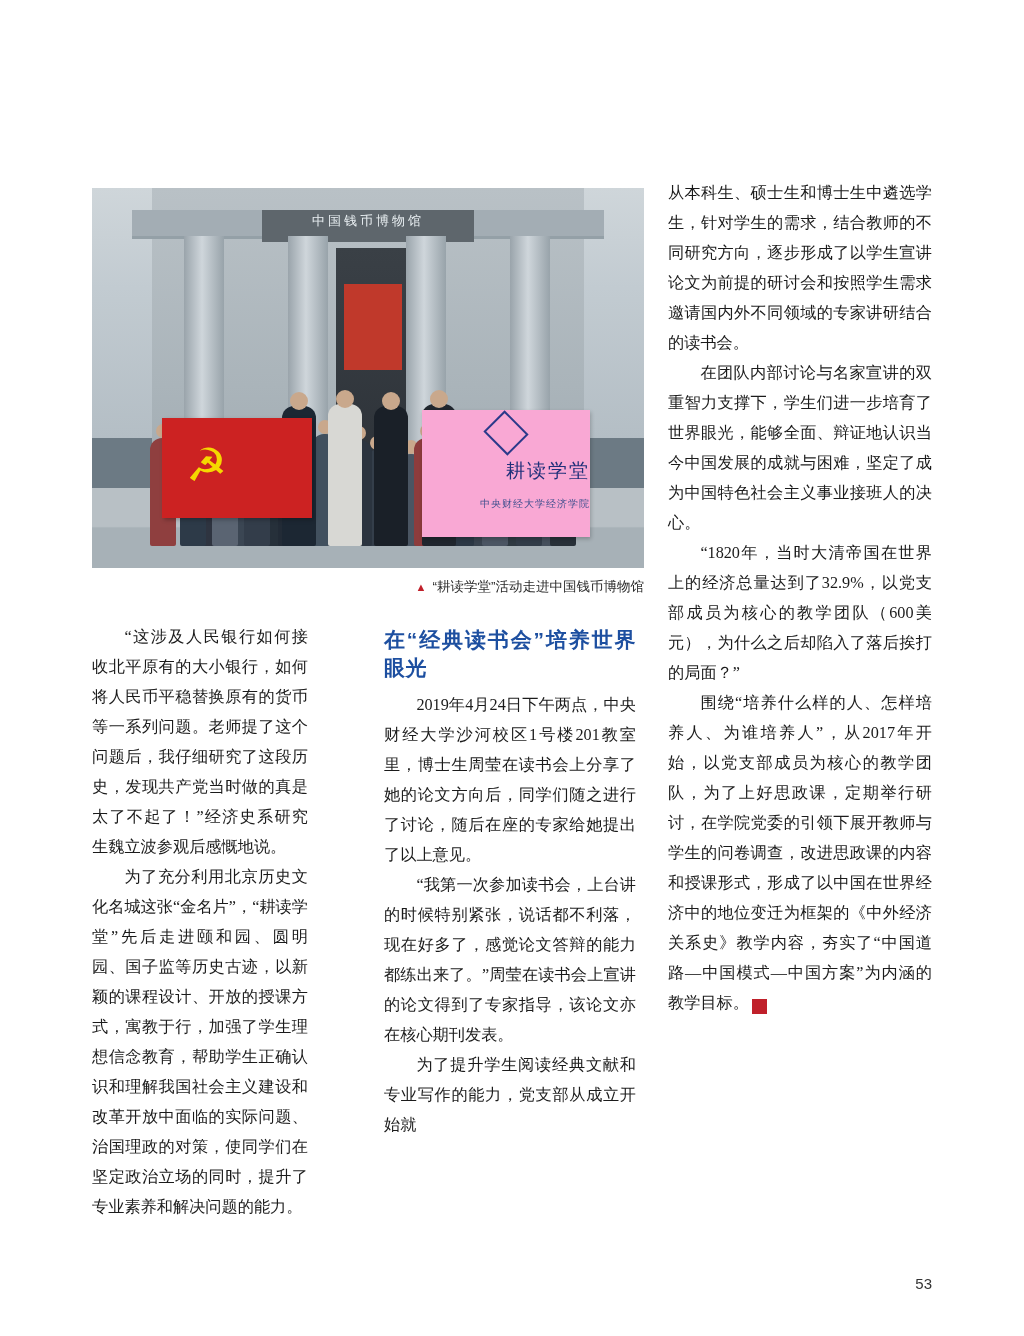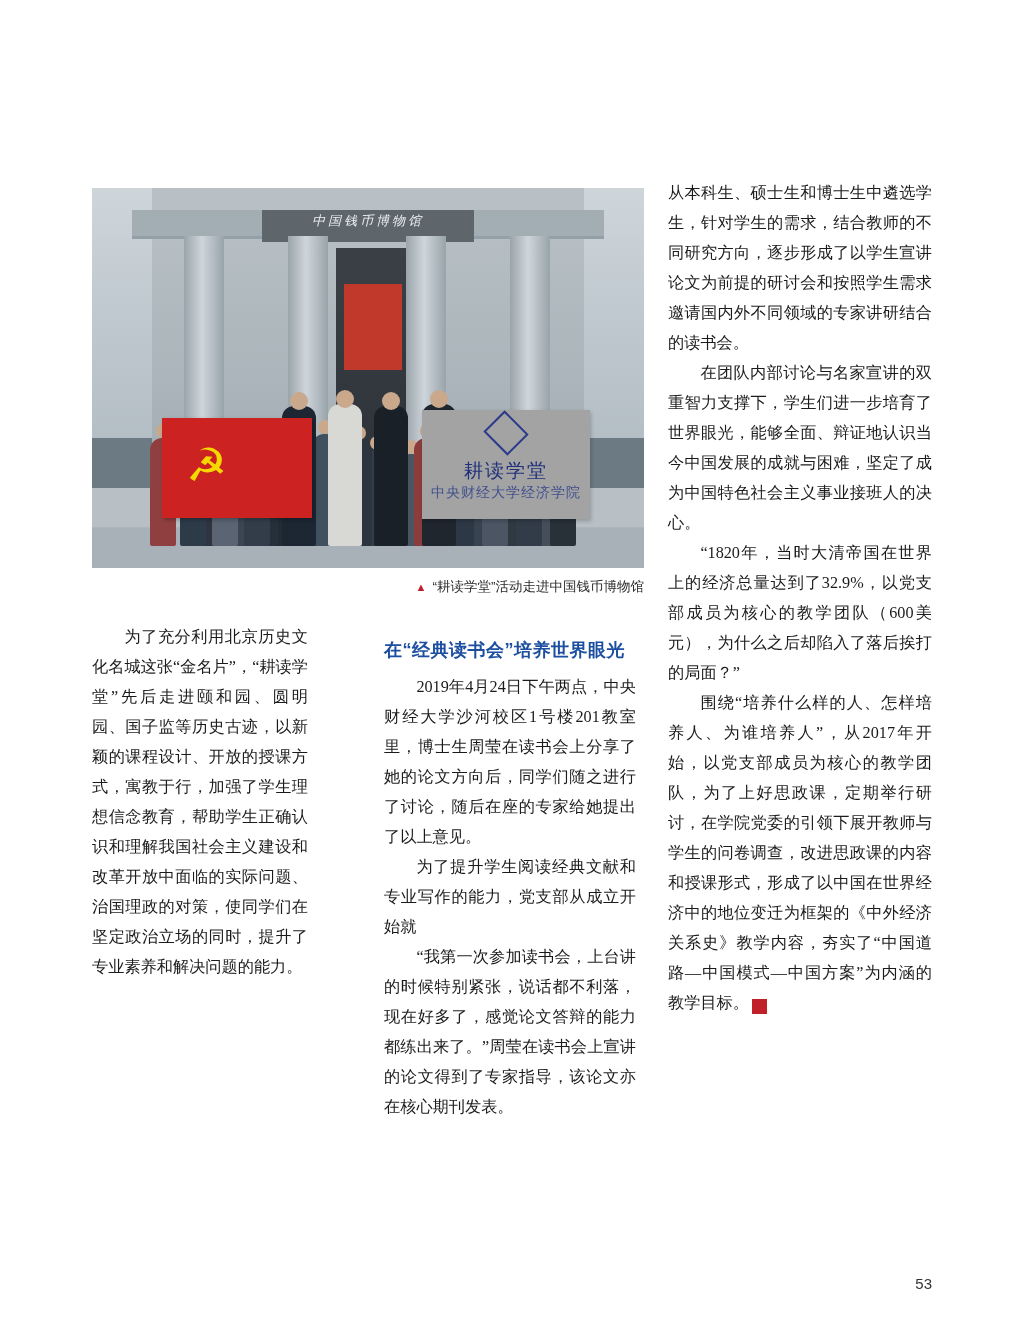--- a/index.html
+++ b/index.html
@@ -54,21 +54,20 @@
   }
   .ph-plaque {
     position: absolute; left: 170px; top: 22px; width: 212px; height: 32px;
     background: #5e666c;
     color: #e8eef1;
     font-size: 13px;
     letter-spacing: 3px;
     text-align: center;
     line-height: 22px;
     font-family: "Liberation Serif", serif;
-    font-style: italic;
   }
   .ph-col {
     position: absolute;
     top: 48px;
     width: 40px;
     height: 300px;
     background: linear-gradient(90deg, #9aa4ab, #cfd6db 45%, #98a3aa);
   }
   .ph-col.c1 { left: 92px; }
   .ph-col.c2 { left: 196px; }
@@ -111,43 +110,43 @@
   .ph-flag .hammer {
     position: absolute; left: 24px; top: 22px;
     width: 52px; height: 52px;
     color: #f5d800;
     font-size: 46px;
     line-height: 52px;
   }
   .ph-whitebanner {
     position: absolute;
     left: 330px; top: 222px;
-    width: 168px; height: 109px;
-    background: #a3a3a3;
+    width: 168px; height: 127px;
+    background: #f9a8d4;
     box-shadow: 1px 2px 4px rgba(0,0,0,.22);
-    text-align: center;
+    text-align: right;
     font-family: "Liberation Serif", serif;
     color: #2b3a8a;
   }
   .ph-whitebanner .wb-logo {
     margin: 8px auto 2px;
     width: 30px; height: 26px;
     border: 2px solid #2b3a8a;
     transform: rotate(45deg);
   }
   .ph-whitebanner .wb-title {
     font-size: 19px;
     letter-spacing: 2px;
     margin-top: 10px;
     color: #20307a;
   }
   .ph-whitebanner .wb-sub {
-    font-size: 14px;
+    font-size: 10px;
     letter-spacing: 1px;
-    margin-top: 0;
+    margin-top: 13px;
     color: #41508f;
   }
 
   .caption {
     position: absolute;
     left: 92px;
     top: 578px;
     width: 552px;
     font-size: 13.5px;
     color: #2b2b2b;
@@ -174,24 +173,24 @@
     text-indent: 2em;
   }
   .col p.noindent { text-indent: 0; }
 
   #col1 { left: 92px; top: 622px; width: 216px; }
   #col2 { left: 384px; top: 622px; width: 252px; }
   #col3 { left: 668px; top: 178px; width: 264px; }
 
   .subhead {
     color: #1d4fa0;
-    font-size: 18px;
+    font-size: 21px;
     font-weight: bold;
     font-family: "Liberation Sans", sans-serif;
-    margin: 14px 0 8px 0;
+    margin: 4px 0 8px 0;
     line-height: 28px;
     letter-spacing: 0.5px;
   }
   .subhead-2 {
     color: #1d4fa0;
     font-size: 17px;
     font-weight: bold;
     font-family: "Liberation Sans", sans-serif;
     margin: 16px 0 6px 0;
     line-height: 28px;
@@ -310,28 +309,29 @@
         <div class="wb-sub">中央财经大学经济学院</div>
       </div>
     </div>
   </div>
 
   <div class="caption">
     <span class="tri">▲</span><span>“耕读学堂”活动走进中国钱币博物馆</span>
   </div>
 
   <div class="col" id="col1">
+    <p>“这涉及人民银行如何接收北平原有的大小银行，如何将人民币平稳替换原有的货币等一系列问题。老师提了这个问题后，我仔细研究了这段历史，发现共产党当时做的真是太了不起了！”经济史系研究生魏立波参观后感慨地说。</p>
     <p>为了充分利用北京历史文化名城这张“金名片”，“耕读学堂”先后走进颐和园、圆明园、国子监等历史古迹，以新颖的课程设计、开放的授课方式，寓教于行，加强了学生理想信念教育，帮助学生正确认识和理解我国社会主义建设和改革开放中面临的实际问题、治国理政的对策，使同学们在坚定政治立场的同时，提升了专业素养和解决问题的能力。</p>
   </div>
 
   <div class="col" id="col2">
     <h2 class="subhead">在“经典读书会”培养世界眼光</h2>
     <p>2019年4月24日下午两点，中央财经大学沙河校区1号楼201教室里，博士生周莹在读书会上分享了她的论文方向后，同学们随之进行了讨论，随后在座的专家给她提出了以上意见。</p>
+    <p>“我第一次参加读书会，上台讲的时候特别紧张，说话都不利落，现在好多了，感觉论文答辩的能力都练出来了。”周莹在读书会上宣讲的论文得到了专家指导，该论文亦在核心期刊发表。</p>
     <p>为了提升学生阅读经典文献和专业写作的能力，党支部从成立开始就</p>
-    <p>“我第一次参加读书会，上台讲的时候特别紧张，说话都不利落，现在好多了，感觉论文答辩的能力都练出来了。”周莹在读书会上宣讲的论文得到了专家指导，该论文亦在核心期刊发表。</p>
   </div>
 
   <div class="col" id="col3">
     <p class="noindent">从本科生、硕士生和博士生中遴选学生，针对学生的需求，结合教师的不同研究方向，逐步形成了以学生宣讲论文为前提的研讨会和按照学生需求邀请国内外不同领域的专家讲研结合的读书会。</p>
     <p>在团队内部讨论与名家宣讲的双重智力支撑下，学生们进一步培育了世界眼光，能够全面、辩证地认识当今中国发展的成就与困难，坚定了成为中国特色社会主义事业接班人的决心。</p>
     <p>“1820年，当时大清帝国在世界上的经济总量达到了32.9%，以党支部成员为核心的教学团队（600美元），为什么之后却陷入了落后挨打的局面？”</p>
     <p><span>围绕“培养什么样的人、怎样培养人、为谁培养人”，从2017年开始，以党支部成员为核心的教学团队，为了上好思政课，定期举行研讨，在学院党委的引领下展开教师与学生的问卷调查，改进思政课的内容和授课形式，形成了以中国在世界经济中的地位变迁为框架的《中外经济关系史》教学内容，夯实了“中国道路—中国模式—中国方案”为内涵的教学目标。</span><span class="endmark">Z</span></p>
   </div>
 
   <div class="folio">53</div>

